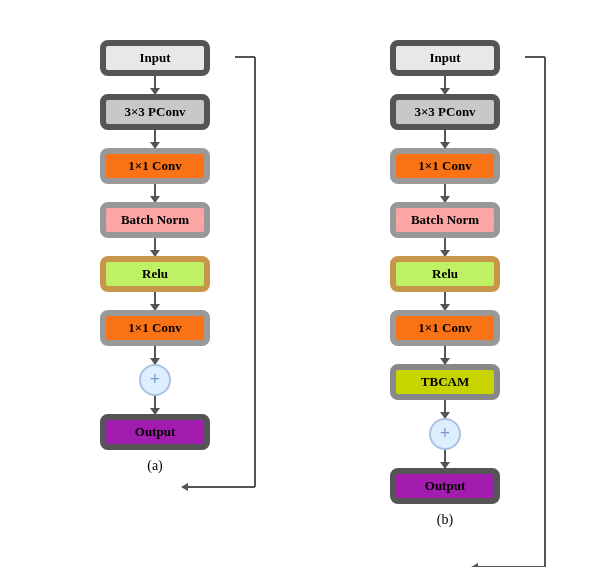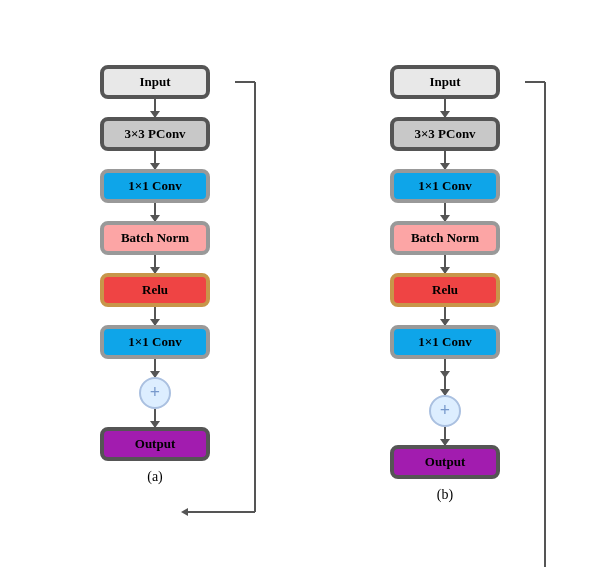--- a/index.html
+++ b/index.html
@@ -30,21 +30,21 @@
       display: flex;
       flex-direction: column;
       align-items: center;
       position: relative;
     }
     .node {
       display: flex;
       align-items: center;
       justify-content: center;
       border-radius: 8px;
-      border: 4px solid #0f766e;
+      border: 6px solid #0f766e;
       font-size: 13px;
       font-weight: bold;
       text-align: center;
       width: 110px;
       min-height: 34px;
       padding: 4px 6px;
       position: relative;
       z-index: 2;
     }
     .node-input {
@@ -53,29 +53,29 @@
     }
     .node-output {
       background: #a21caf;
       border-color: #555;
     }
     .node-pconv {
       background: #c8c8c8;
       border-color: #555;
     }
     .node-conv {
-      background: #0ea5e9;
+      background: #f97316;
       border-color: #999;
     }
     .node-bn {
       background: #fca5a5;
       border-color: #999;
     }
     .node-relu {
-      background: #ef4444;
+      background: #bef264;
       border-color: #c8964a;
     }
     .node-tbcam {
       background: #c8d400;
       border-color: #888;
     }
     .arrow {
       width: 2px;
       background: #555;
       height: 18px;
@@ -204,20 +204,23 @@
           </div>
         <div class="arrow"></div>
         <div class="node node-relu">
             <span>Relu</span>
           </div>
         <div class="arrow"></div>
         <div class="node node-conv">
             <span>1×1 Conv</span>
           </div>
         <div class="arrow"></div>
+        <div class="node node-tbcam">
+            <span>TBCAM</span>
+          </div>
         <div class="arrow"></div>
         <div class="plus-circle">
             <span>+</span>
           </div>
         <div class="arrow"></div>
         <div class="node node-output">
             <span>Output</span>
           </div>
       </div>
     </div>

